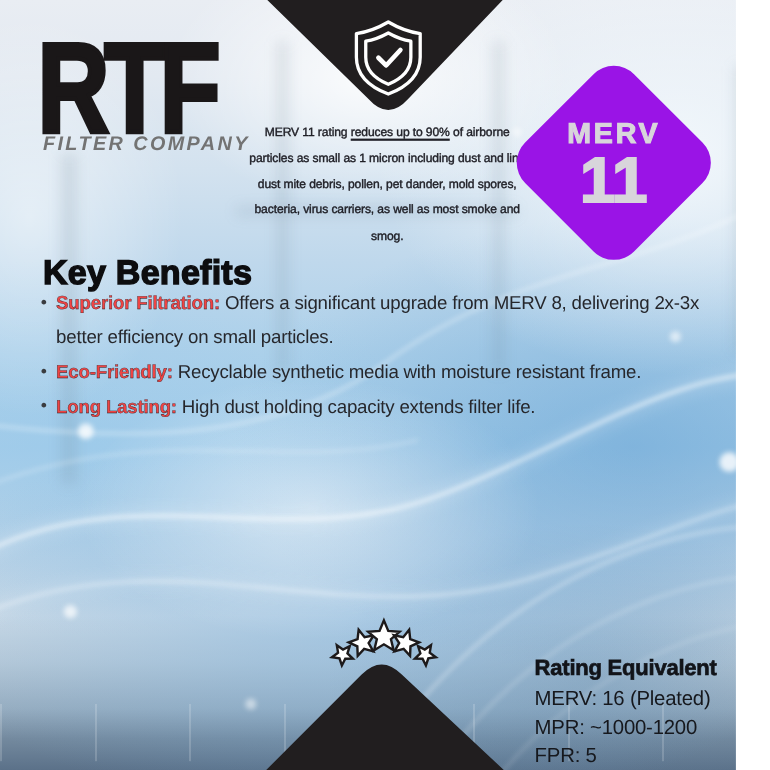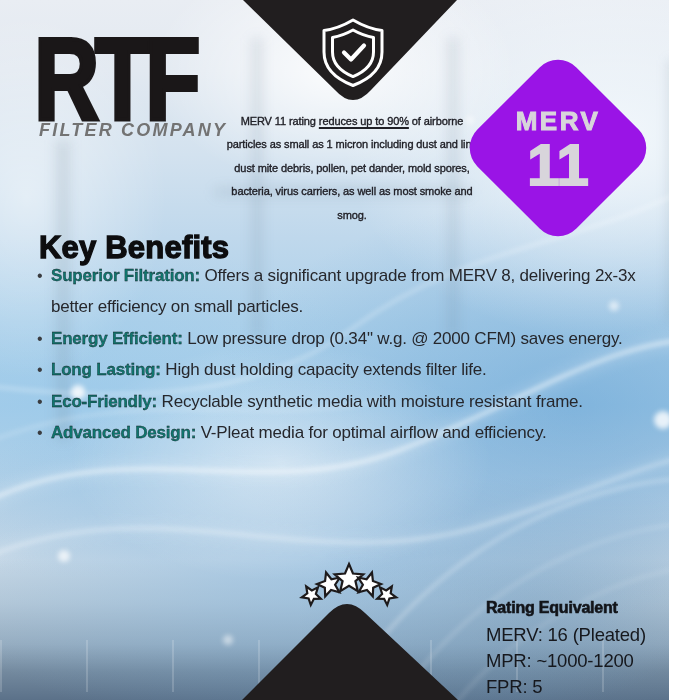--- a/index.html
+++ b/index.html
@@ -74,28 +74,28 @@
     color:#0d0d0f;-webkit-text-stroke:1.3px #0d0d0f;
   }
   .benefits{
     position:absolute;left:35px;top:260px;width:645px;margin:0;padding:0;list-style:none;
     font-size:17px;line-height:31.4px;letter-spacing:-.2px;color:#26272c;
   }
   .benefits li{position:relative;padding-left:16px;margin:0;}
   .benefits li::before{
     content:"\2022";position:absolute;left:2px;top:0;color:#3a3c40;font-size:16px;
   }
-  .benefits .b{font-weight:bold;color:#0f766e;-webkit-text-stroke:.3px #17181c;}
+  .benefits .b{font-weight:bold;color:#ef4444;-webkit-text-stroke:.3px #17181c;}
   
   .rating{
     position:absolute;left:486px;top:596px;
     font-size:18.5px;line-height:26px;color:#16181d;letter-spacing:-.2px;
   }
   .rating-title{
-    font-size:16px;line-height:24px;font-weight:bold;color:#121419;
+    font-size:20px;line-height:24px;font-weight:bold;color:#121419;
     -webkit-text-stroke:.6px #121419;margin-bottom:2px;
   }
 </style>
 </head>
 <body>
 
 <div class="canvas">
 
   <div class="bg"></div>
   <div class="winbar wb1"></div>
@@ -166,24 +166,22 @@
   <div class="diamond">
     <div class="diamond-inner">
       <div class="diamond-merv">MERV</div>
       <div class="diamond-value">11</div>
     </div>
   </div>
 
   <h2 class="kb-heading">Key Benefits</h2>
   <ul class="benefits">
     <li><span class="b">Superior Filtration:</span><span> Offers a significant upgrade from MERV 8, delivering 2x-3x better efficiency on small particles.</span></li>
-    <li><span class="b">Energy Efficient:</span><span> Low pressure drop (0.34" w.g. @ 2000 CFM) saves energy.</span></li>
+    <li><span class="b">Eco-Friendly:</span><span> Recyclable synthetic media with moisture resistant frame.</span></li>
     <li><span class="b">Long Lasting:</span><span> High dust holding capacity extends filter life.</span></li>
-    <li><span class="b">Eco-Friendly:</span><span> Recyclable synthetic media with moisture resistant frame.</span></li>
-    <li><span class="b">Advanced Design:</span><span> V-Pleat media for optimal airflow and efficiency.</span></li>
   </ul>
 
   <div class="rating">
     <div class="rating-title">Rating Equivalent</div>
     <div>MERV: 16 (Pleated)</div>
     <div>MPR: ~1000-1200</div>
     <div>FPR: 5</div>
   </div>
 
 </div>

